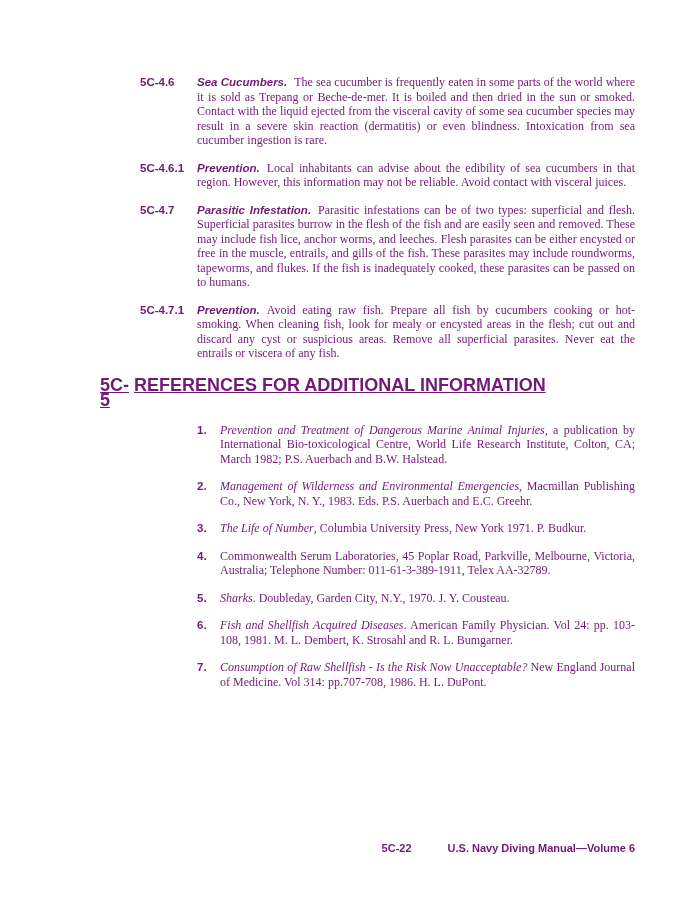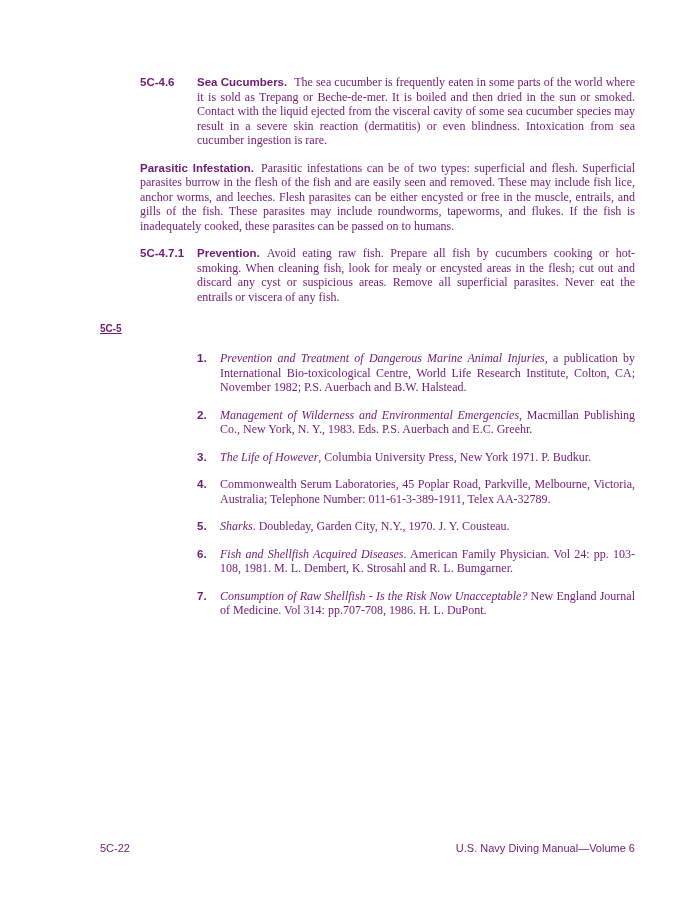--- a/index.html
+++ b/index.html
@@ -36,28 +36,29 @@
     flex: 1;
     font-size: 12px;
     line-height: 14.5px;
     text-align: justify;
   }
   .run-title {
     font-family: "Liberation Sans", sans-serif;
     font-weight: bold;
     font-size: 11.5px;
     margin-right: 7px;
+    font-style: italic;
   }
   
   .heading {
     display: flex;
     margin: 17px 0 15px 60px;
     font-family: "Liberation Sans", sans-serif;
     font-weight: bold;
-    font-size: 10px;
+    font-size: 18px;
     line-height: 15px;
     text-decoration: underline;
   }
   .heading-num { flex: 0 0 34px; }
   
   .ref {
     display: flex;
     margin: 0 0 13px 157px;
   }
   .ref-num {
@@ -74,66 +75,72 @@
     text-align: justify;
   }
   .ref-italic { font-style: italic; }
   
   .footer {
     position: absolute;
     left: 60px;
     right: 100px;
     top: 842px;
     display: flex;
-    justify-content: space-between;
+    justify-content: flex-end;
     font-family: "Liberation Sans", sans-serif;
-    font-weight: normal;
+    font-weight: bold;
     font-size: 11px;
     gap: 36px;
   }
 </style>
 </head>
 <body>
 
 <div class="page">
   <div class="content">
 
     <div class="sec">
       <div class="sec-num">5C-4.6</div>
       <div class="sec-text"><span class="run-title">Sea Cucumbers.</span><span>The sea cucumber is frequently eaten in some parts of the world where it is sold as Trepang or Beche-de-mer. It is boiled and then dried in the sun or smoked. Contact with the liquid ejected from the visceral cavity of some sea cucumber species may result in a severe skin reaction (dermatitis) or even blindness. Intoxication from sea cucumber ingestion is rare.</span></div>
     </div>
 
+    <div class="sec">
+      <div class="sec-num">5C-4.6.1</div>
+      <div class="sec-text"><span class="run-title">Prevention.</span><span>Local inhabitants can advise about the edibility of sea cucumbers in that region. However, this information may not be reliable. Avoid contact with visceral juices.</span></div>
+    </div>
 
 
     <div class="sec">
+      <div class="sec-num">5C-4.7</div>
       <div class="sec-text"><span class="run-title">Parasitic Infestation.</span><span>Parasitic infestations can be of two types: superficial and flesh. Superficial parasites burrow in the flesh of the fish and are easily seen and removed. These may include fish lice, anchor worms, and leeches. Flesh parasites can be either encysted or free in the muscle, entrails, and gills of the fish. These parasites may include roundworms, tapeworms, and flukes. If the fish is inadequately cooked, these parasites can be passed on to humans.</span></div>
     </div>
 
     <div class="sec">
       <div class="sec-num">5C-4.7.1</div>
       <div class="sec-text"><span class="run-title">Prevention.</span><span>Avoid eating raw fish. Prepare all fish by cucumbers cooking or hot-smoking. When cleaning fish, look for mealy or encysted areas in the flesh; cut out and discard any cyst or suspicious areas. Remove all superficial parasites. Never eat the entrails or viscera of any fish.</span></div>
     </div>
 
     <div class="heading">
       <div class="heading-num">5C-5</div>
+      <div class="heading-title">REFERENCES FOR ADDITIONAL INFORMATION</div>
     </div>
 
     <div class="ref">
       <div class="ref-num">1.</div>
-      <div class="ref-text"><span class="ref-italic">Prevention and Treatment of Dangerous Marine Animal Injuries</span><span>, a publication by International Bio-toxicological Centre, World Life Research Institute, Colton, CA; November 1982; P.S. Auerbach and B.W. Halstead.</span></div>
+      <div class="ref-text"><span class="ref-italic">Prevention and Treatment of Dangerous Marine Animal Injuries</span><span>, a publication by International Bio-toxicological Centre, World Life Research Institute, Colton, CA; March 1982; P.S. Auerbach and B.W. Halstead.</span></div>
     </div>
 
     <div class="ref">
       <div class="ref-num">2.</div>
       <div class="ref-text"><span class="ref-italic">Management of Wilderness and Environmental Emergencies</span><span>, Macmillan Publishing Co., New York, N. Y., 1983. Eds. P.S. Auerbach and E.C. Greehr.</span></div>
     </div>
 
     <div class="ref">
       <div class="ref-num">3.</div>
-      <div class="ref-text"><span class="ref-italic">The Life of However</span><span>, Columbia University Press, New York 1971. P. Budkur.</span></div>
+      <div class="ref-text"><span class="ref-italic">The Life of Number</span><span>, Columbia University Press, New York 1971. P. Budkur.</span></div>
     </div>
 
     <div class="ref">
       <div class="ref-num">4.</div>
       <div class="ref-text"><span class="ref-italic"></span><span>Commonwealth Serum Laboratories, 45 Poplar Road, Parkville, Melbourne, Victoria, Australia; Telephone Number: 011-61-3-389-1911, Telex AA-32789.</span></div>
     </div>
 
     <div class="ref">
       <div class="ref-num">5.</div>
       <div class="ref-text"><span class="ref-italic">Sharks</span><span>. Doubleday, Garden City, N.Y., 1970. J. Y. Cousteau.</span></div>

